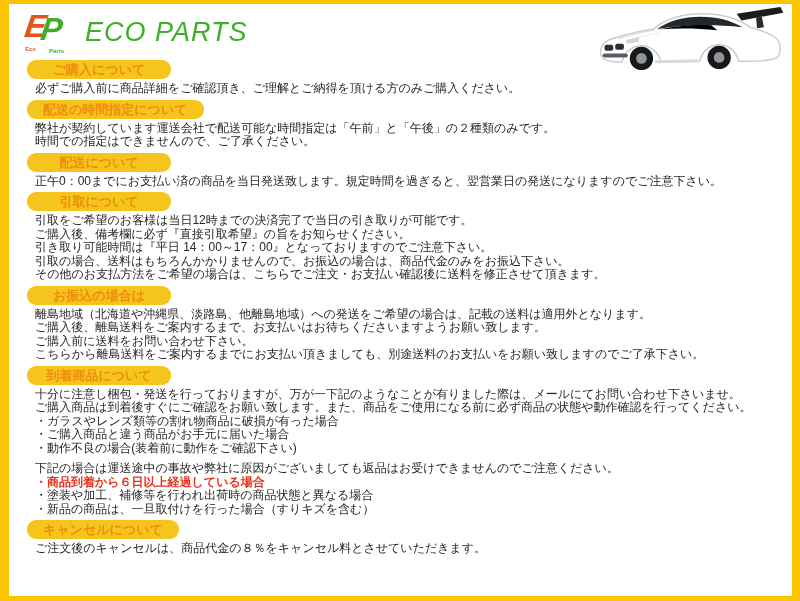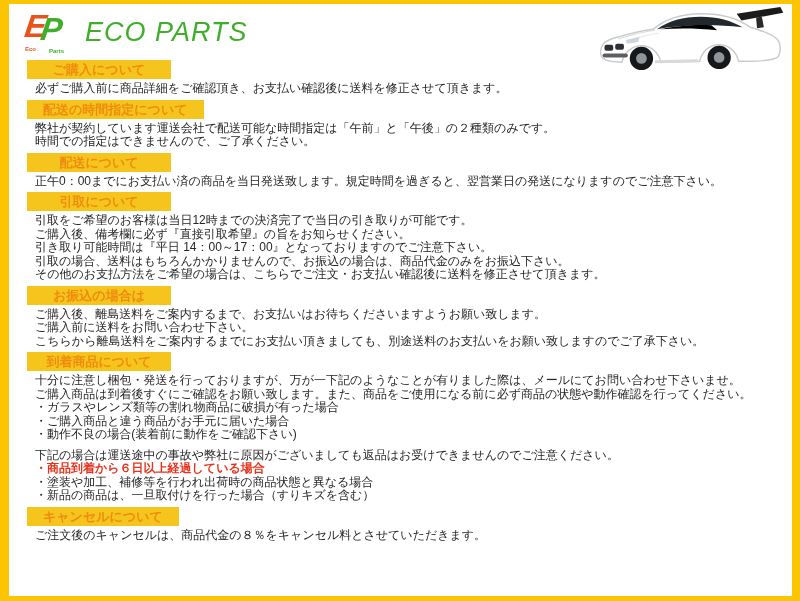--- a/index.html
+++ b/index.html
@@ -26,21 +26,21 @@
   .logo-mark .sub2{position:absolute;left:24px;bottom:-2px;font-size:6px;color:var(--brandGreen,#3fae2a);font-style:normal;}
   .logo-text{font-size:27px;font-weight:normal;font-style:italic;color:var(--brandGreen,#3fae2a);letter-spacing:1px;margin-left:8px;margin-top:2px;}
   .car{position:absolute;right:4px;top:0;width:196px;height:68px;}
   
   .secs{padding:2px 10px 0 16px;}
   .sec{margin-bottom:4px;}
   .sec-title{
     display:inline-block;min-width:112px;text-align:center;
     background:var(--bar,#f6c51d);color:var(--barText,#ef8c0e);
     font-size:13px;font-weight:bold;line-height:19px;height:19px;
-    padding:0 16px;margin:0 0 3px 2px;
+    padding:0 16px;margin:0 0 3px 2px;border-radius:9px;
   }
   .sec-body{margin-left:10px;}
   .line{font-size:12px;line-height:13.5px;white-space:nowrap;}
   .line.red-bold{color:var(--red,#e8321c);font-weight:bold;}
   .line.gap{margin-top:7px;}
 </style>
 </head>
 <body>
 
 <div class="page" style="--frame: #fcc502; --bar: #f6c51d; --barText: #ef8c0e; --text: #262626; --red: #e8321c; --brandGreen: #3fae2a; --brandOrange: #e9531b;">
@@ -81,21 +81,21 @@
       <circle cx="130" cy="55" r="5.5" fill="#8f959b"></circle>
 
       <path d="M64,58 L108,57 L108,60 L64,61 Z" fill="#d7d9db"></path>
     </svg>
   </div>
 
   <div class="secs">
     <section class="sec">
       <div class="sec-title">ご購入について</div>
       <div class="sec-body">
-          <div class="line">必ずご購入前に商品詳細をご確認頂き、お支払い確認後に送料を修正させて頂きます。</div>
+          <div class="line">必ずご購入前に商品詳細をご確認頂き、ご理解とご納得を頂ける方のみご購入ください。</div>
         </div>
     </section>
 
     <section class="sec">
       <div class="sec-title">配送の時間指定について</div>
       <div class="sec-body">
           <div class="line">弊社が契約しています運送会社で配送可能な時間指定は「午前」と「午後」の２種類のみです。</div>
           <div class="line">時間での指定はできませんので、ご了承ください。</div>
         </div>
     </section>
@@ -114,20 +114,21 @@
           <div class="line">ご購入後、備考欄に必ず『直接引取希望』の旨をお知らせください。</div>
           <div class="line">引き取り可能時間は『平日 14：00～17：00』となっておりますのでご注意下さい。</div>
           <div class="line">引取の場合、送料はもちろんかかりませんので、お振込の場合は、商品代金のみをお振込下さい。</div>
           <div class="line">その他のお支払方法をご希望の場合は、こちらでご注文・お支払い確認後に送料を修正させて頂きます。</div>
         </div>
     </section>
 
     <section class="sec">
       <div class="sec-title">お振込の場合は</div>
       <div class="sec-body">
+          <div class="line">離島地域（北海道や沖縄県、淡路島、他離島地域）への発送をご希望の場合は、記載の送料は適用外となります。</div>
           <div class="line">ご購入後、離島送料をご案内するまで、お支払いはお待ちくださいますようお願い致します。</div>
           <div class="line">ご購入前に送料をお問い合わせ下さい。</div>
           <div class="line">こちらから離島送料をご案内するまでにお支払い頂きましても、別途送料のお支払いをお願い致しますのでご了承下さい。</div>
         </div>
     </section>
 
     <section class="sec">
       <div class="sec-title">到着商品について</div>
       <div class="sec-body">
           <div class="line">十分に注意し梱包・発送を行っておりますが、万が一下記のようなことが有りました際は、メールにてお問い合わせ下さいませ。</div>

